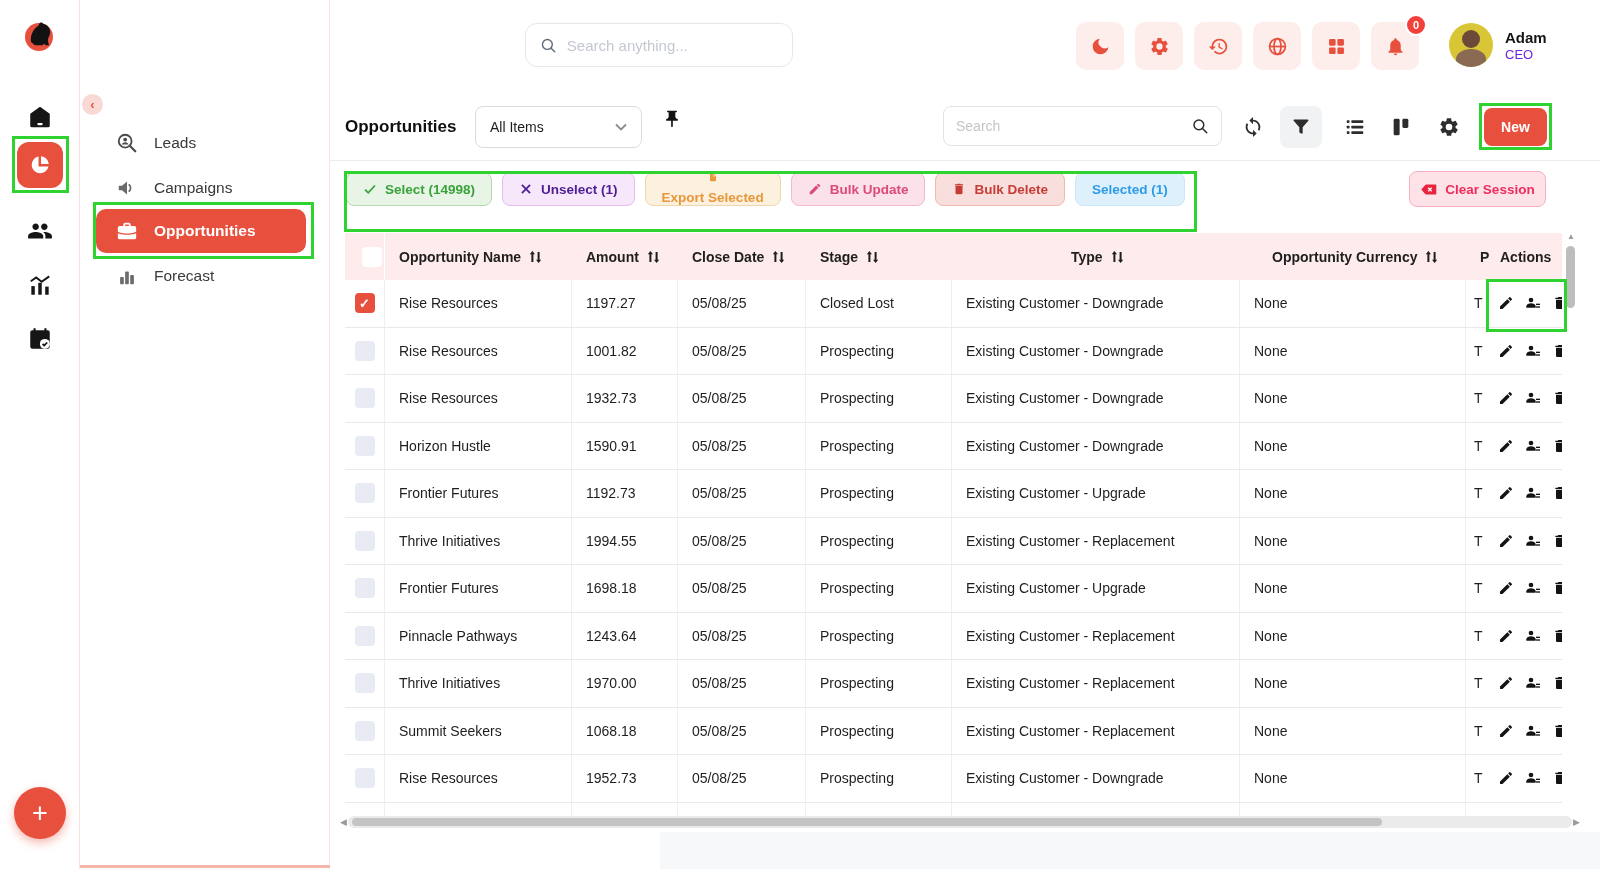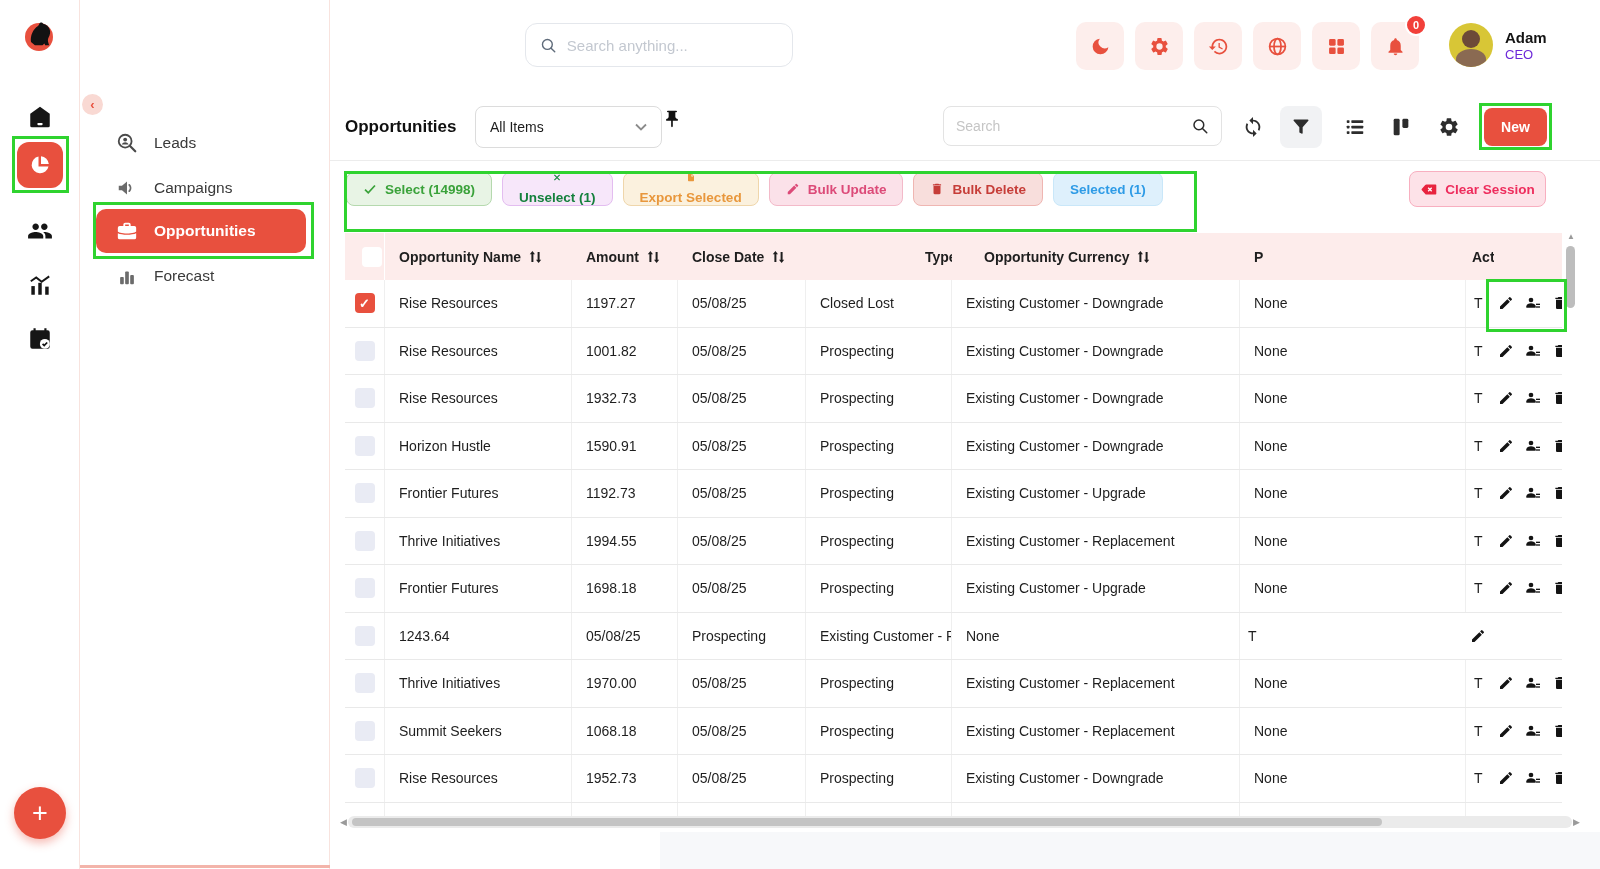--- a/index.html
+++ b/index.html
@@ -36,37 +36,37 @@
   .avatar { width:44px; height:44px; border-radius:50%; background:#d8c636; position:relative; overflow:hidden; flex:0 0 auto; }
   .avatar::before { content:""; position:absolute; left:13px; top:7px; width:18px; height:18px; border-radius:50%; background:#6d4a38; }
   .avatar::after { content:""; position:absolute; left:7px; top:26px; width:30px; height:20px; border-radius:50% 50% 0 0; background:#8a6a52; }
   .user-name { font-size:15px; font-weight:700; color:#141414; line-height:19px; }
   .user-role { font-size:13px; color:#6d28d9; }
 
   
   .content { position:absolute; left:330px; top:0; width:1270px; height:869px; background:#fff; }
   .page-head { position:absolute; left:0; top:92px; width:1270px; height:69px; border-bottom:1px solid #ececec; }
   .page-title { position:absolute; left:15px; top:25px; font-size:17px; font-weight:700; color:#101010; }
-  .view-filter { position:absolute; left:145px; top:14px; width:187px; height:42px; border:1px solid #dcdcdc; border-radius:8px; display:flex; align-items:center; justify-content:space-between; padding:0 14px; font-size:14px; color:#1c1c1c; background:#fff; cursor:pointer; }
+  .view-filter { position:absolute; left:145px; top:14px; width:167px; height:42px; border:1px solid #dcdcdc; border-radius:8px; display:flex; align-items:center; justify-content:space-between; padding:0 14px; font-size:14px; color:#1c1c1c; background:#fff; cursor:pointer; }
   .pin { position:absolute; left:332px; top:17px; width:20px; height:20px; color:#111; cursor:pointer; }
   .tbl-search { position:absolute; left:613px; top:14px; width:279px; height:40px; border:1px solid #e3e3e3; border-radius:8px; display:flex; align-items:center; padding:0 12px; background:#fff; }
   .tbl-search input { border:none; outline:none; width:100%; font-size:14px; color:#333; font-family:"Liberation Sans",sans-serif; }
   .tbl-search input::placeholder { color:#c5c5c5; }
   .tbl-search svg { width:18px; height:18px; color:#2b2b2b; flex:0 0 auto; }
   .hicon { position:absolute; width:22px; height:22px; color:#2d2d2d; cursor:pointer; }
   .filter-btn { position:absolute; left:950px; top:14px; width:42px; height:42px; background:#f1f2f4; border-radius:8px; display:flex; align-items:center; justify-content:center; color:#2d2d2d; cursor:pointer; }
   .filter-btn svg { width:20px; height:20px; }
   .new-btn { position:absolute; left:1154px; top:16px; width:63px; height:38px; background:#e8503e; border:none; border-radius:8px; color:#fff; font-size:14px; font-weight:600; cursor:pointer; font-family:"Liberation Sans",sans-serif; }
 
   
   .bulk-bar { position:absolute; left:16px; top:172px; display:flex; gap:10px; }
   .pill { height:34px; border-radius:8px; display:flex; align-items:center; gap:8px; padding:0 16px; font-size:13.5px; font-weight:600; cursor:pointer; border:1px solid transparent; white-space:nowrap; }
   .pill svg { width:14px; height:14px; }
   .p-select   { color:#3aa23a; background:#e8f4e5; border-color:#b5d9ae; }
-  .p-unselect { color:#15803d; background:#f7e7fa; border-color:#e3bdf0;flex-direction:column; }
+  .p-unselect { color:#4c1d95; background:#f7e7fa; border-color:#e3bdf0; }
   .p-export   { color:#e8973c; background:#fbf1de; border-color:#efd6ab;flex-direction:column; }
   .p-update   { color:#dc4a78; background:#fbe1e9; border-color:#f3bac9; }
   .p-delete   { color:#c63d38; background:#f8dedc; border-color:#efb6b2; }
   .p-selected { color:#2e9be6; background:#def0fc; border-color:#c9e7f9;justify-content:flex-end; }
   .clear-btn { position:absolute; left:1079px; top:171px; width:137px; height:36px; border-radius:8px; background:#fde2e8; border:1px solid #f8afc0; color:#ee2d5d; font-size:13.5px; font-weight:600; display:flex; align-items:center; justify-content:center; gap:8px; cursor:pointer;text-align:right; }
   .clear-btn svg { width:17px; height:17px; }
 
   
   .table { position:absolute; left:15px; top:233px; width:1217px; }
   .trow, .thead { display:grid; grid-template-columns:40px 187px 106px 128px 146px 288px 226px 28px 68px; }
@@ -369,20 +369,27 @@
           </svg>
       </div>
       <div class="cell">
         <span>Close Date</span>
         <svg class="sort" viewBox="0 0 13 14" fill="currentColor">
             <path d="M3.4 1 6 4.2H4.4V12H2.4V4.2H.8L3.4 1z"></path>
             <path d="M9.6 13 7 9.8h1.6V2h2v7.8h1.6L9.6 13z"></path>
           </svg>
       </div>
       <div class="cell">
+        <span>Stage</span>
+        <svg class="sort" viewBox="0 0 13 14" fill="currentColor">
+            <path d="M3.4 1 6 4.2H4.4V12H2.4V4.2H.8L3.4 1z"></path>
+            <path d="M9.6 13 7 9.8h1.6V2h2v7.8h1.6L9.6 13z"></path>
+          </svg>
+      </div>
+      <div class="cell">
         <span style="margin-left:105px">Type</span>
         <svg class="sort" viewBox="0 0 13 14" fill="currentColor">
             <path d="M3.4 1 6 4.2H4.4V12H2.4V4.2H.8L3.4 1z"></path>
             <path d="M9.6 13 7 9.8h1.6V2h2v7.8h1.6L9.6 13z"></path>
           </svg>
       </div>
       <div class="cell">
         <span style="margin-left:18px">Opportunity Currency</span>
         <svg class="sort" viewBox="0 0 13 14" fill="currentColor">
             <path d="M3.4 1 6 4.2H4.4V12H2.4V4.2H.8L3.4 1z"></path>
@@ -614,20 +621,21 @@
         <svg viewBox="0 0 24 24" fill="currentColor">
                 <path d="M6 19c0 1.1.9 2 2 2h8c1.1 0 2-.9 2-2V7H6v12zM19 4h-3.5l-1-1h-5l-1 1H5v2h14V4z"></path>
               </svg>
       </span>
     </div>
   </div>
         <div class="trow">
     <div class="cell c-check">
             <span class="cb"></span>
           </div>
+    <div class="cell c-name">Pinnacle Pathways</div>
     <div class="cell c-amount">1243.64</div>
     <div class="cell c-date">05/08/25</div>
     <div class="cell c-stage">Prospecting</div>
     <div class="cell c-type">Existing Customer - Replacement</div>
     <div class="cell c-currency">None</div>
     <div class="cell c-pcol">T</div>
     <div class="cell c-actions">
       <span class="act-ic">
         <svg viewBox="0 0 24 24" fill="currentColor">
                 <path d="M3 17.25V21h3.75L17.81 9.94l-3.75-3.75L3 17.25zM20.71 7.04a1 1 0 0 0 0-1.41l-2.34-2.34a1 1 0 0 0-1.41 0l-1.83 1.83 3.75 3.75 1.83-1.83z"></path>

